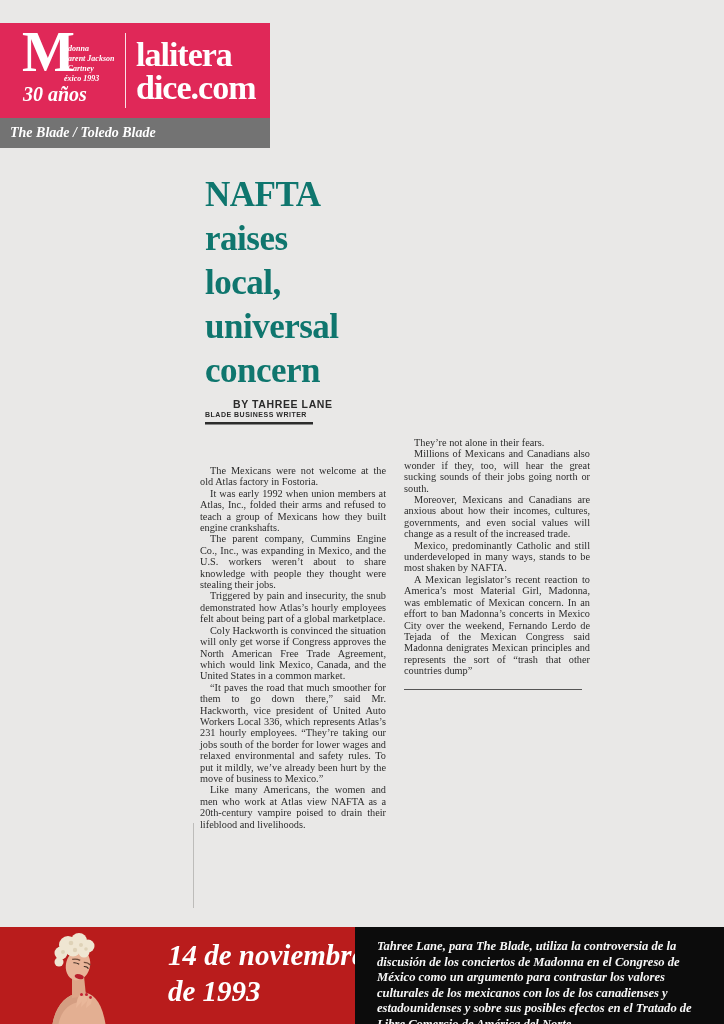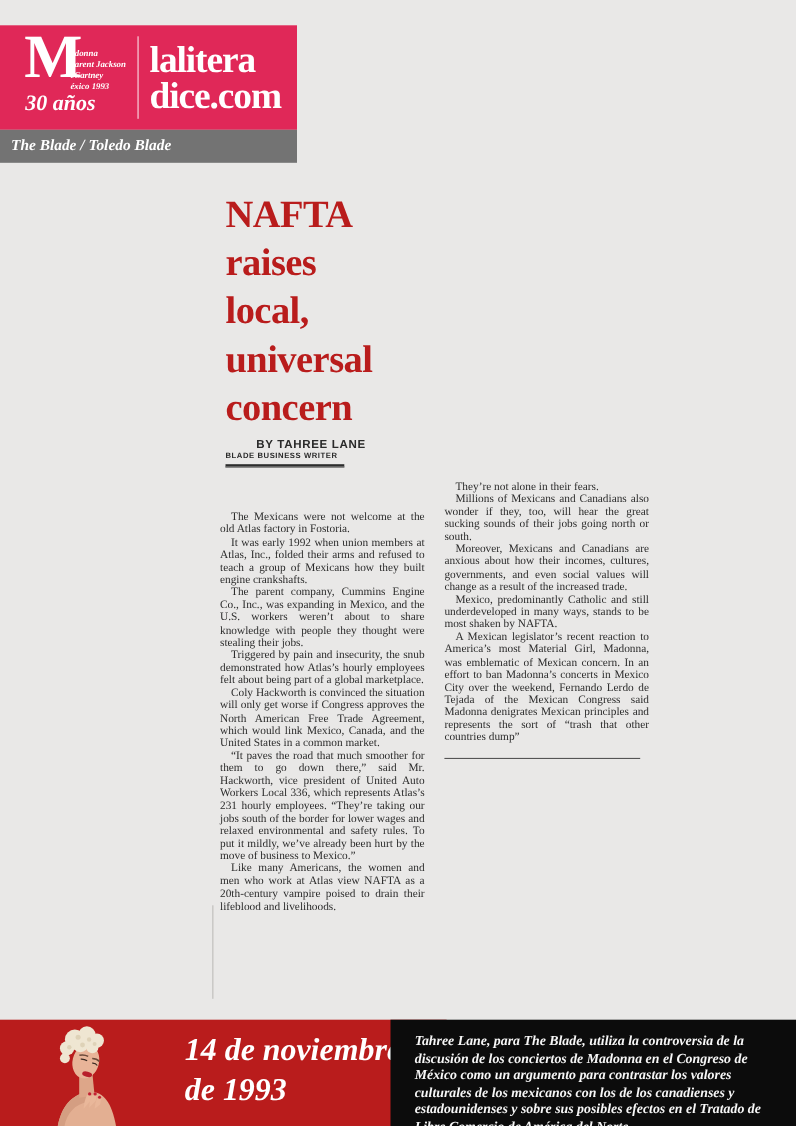--- a/index.html
+++ b/index.html
@@ -84,21 +84,21 @@
     left: 0; top: 660px;
     width: 1px; height: 85px;
     background: #bdbcba;
   }
   .headline {
     position: absolute;
     left: 12px; top: 10px;
     font-size: 35px;
     line-height: 44px;
     font-weight: bold;
-    color: #b91c1c;
+    color: #0f766e;
     letter-spacing: -0.5px;
   }
   .headline span { display: block; }
   .byline-block {
     position: absolute;
     left: 12px; top: 235px;
     font-family: "Liberation Sans", sans-serif;
     color: #2a2a2a;
   }
   .byline { font-size: 10.5px; font-weight: bold; letter-spacing: 0.6px; padding-left: 28px; }

